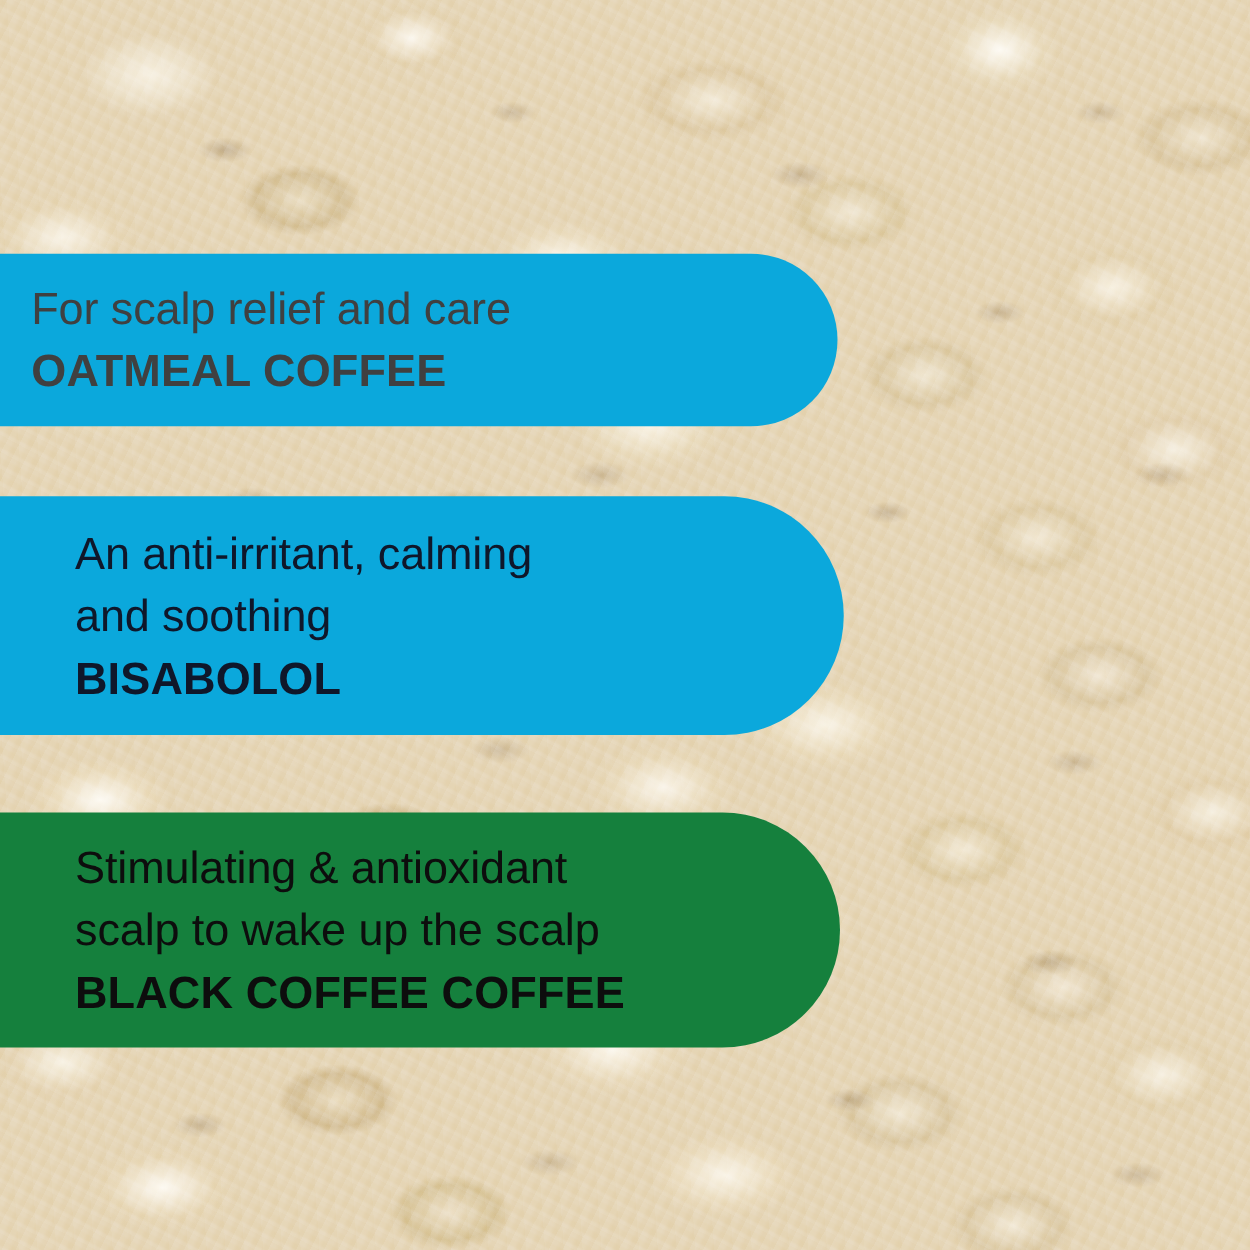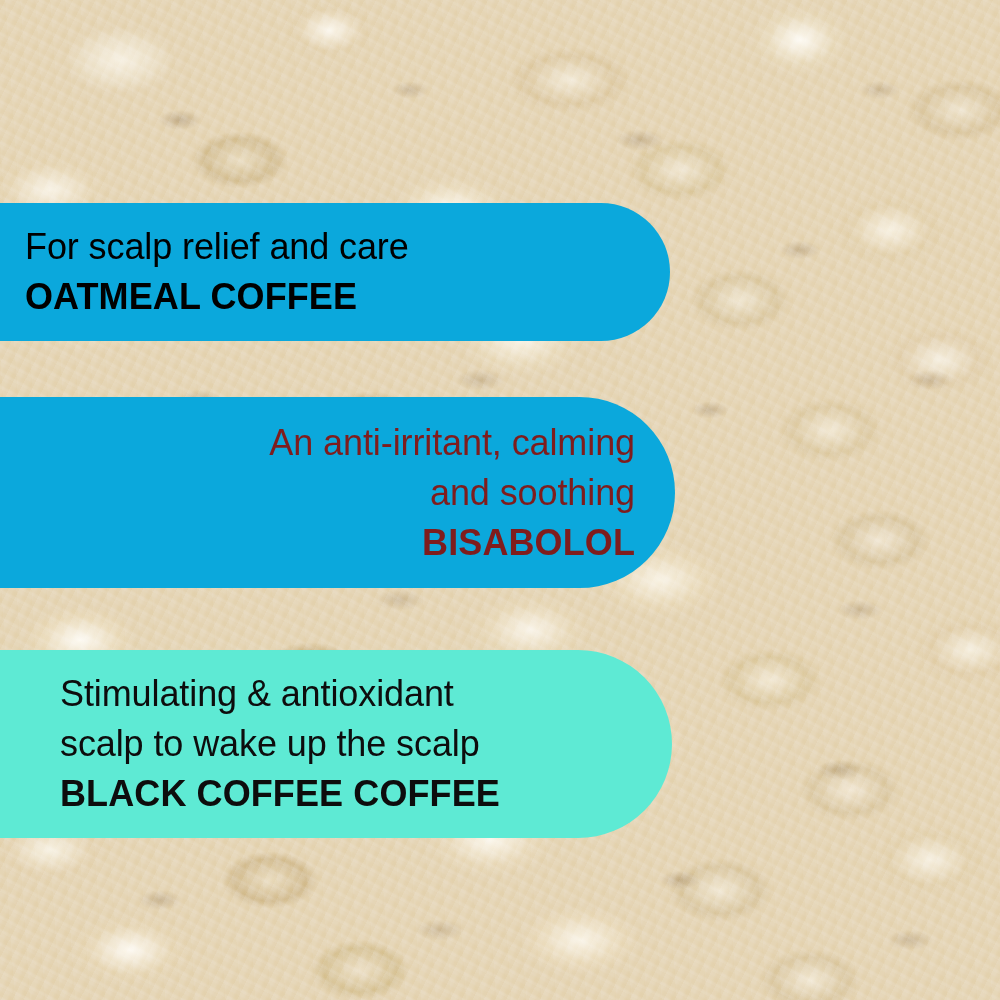--- a/index.html
+++ b/index.html
@@ -171,30 +171,30 @@
 
 <div id="stage">
 
   <div id="oat-photo">
     <div class="base"></div>
     <div class="mid"></div>
     <div class="shadows"></div>
     <div class="grain"></div>
   </div>
 
-  <div class="banner" id="banner-1" style="background-color: rgb(11, 168, 220); color: #000000; padding-left: 25px;">
+  <div class="banner" id="banner-1" style="background-color: rgb(11, 168, 220); color: #404040; padding-left: 25px;">
     <div class="line">For scalp relief and care</div>
     <div class="line strong">OATMEAL COFFEE</div>
   </div>
 
-  <div class="banner" id="banner-2" style="background-color: rgb(11, 168, 220); color: #7f1d1d; align-items: flex-end;">
+  <div class="banner" id="banner-2" style="background-color: rgb(11, 168, 220); color: #0f172a;">
     <div class="line">An anti-irritant, calming</div>
     <div class="line">and soothing</div>
     <div class="line strong">BISABOLOL</div>
   </div>
 
-  <div class="banner" id="banner-3" style="background-color: #5eead4; color: rgb(13, 13, 13);">
+  <div class="banner" id="banner-3" style="background-color: #15803d; color: rgb(13, 13, 13);">
     <div class="line">Stimulating &amp; antioxidant</div>
     <div class="line">scalp to wake up the scalp</div>
     <div class="line strong">BLACK COFFEE COFFEE</div>
   </div>
 
 </div>
 
 </body></html>

